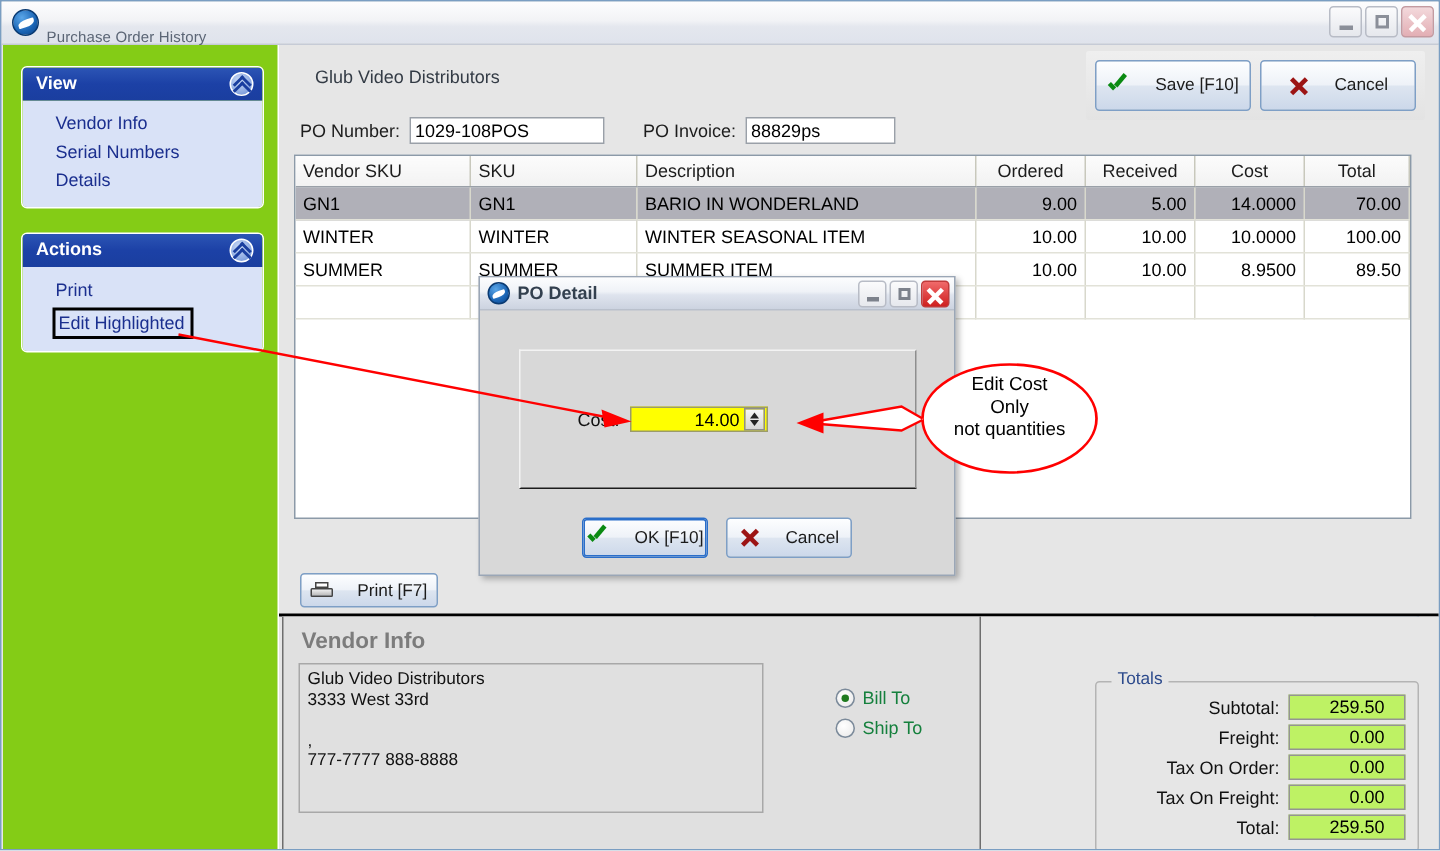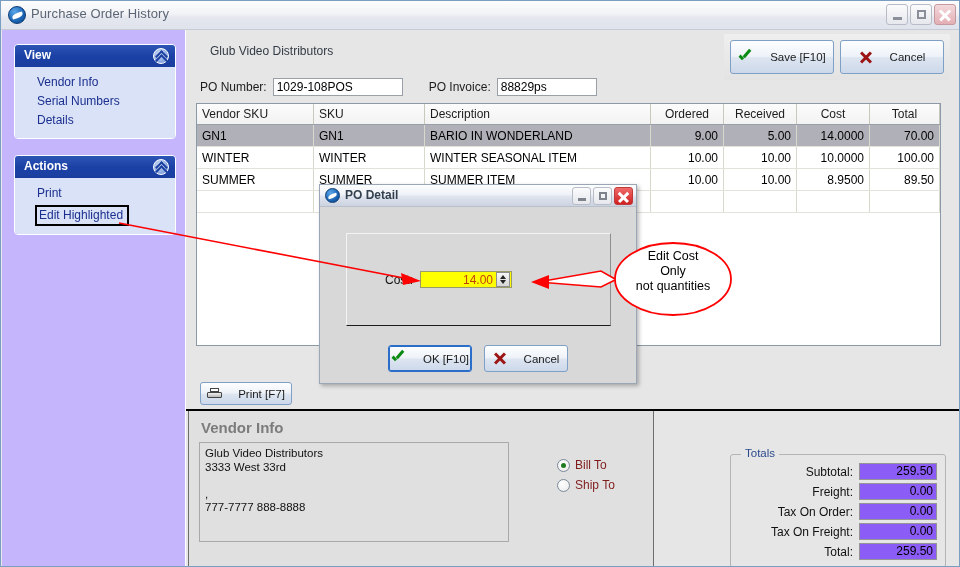--- a/index.html
+++ b/index.html
@@ -33,22 +33,22 @@
     box-sizing: border-box;
   }
   .title-icon::after {
     content: "";
     position: absolute; left: 3px; top: 6px; width: 11px; height: 5px;
     background: #ffffff;
     border-radius: 60% 10% 60% 10%;
     transform: rotate(-18deg);
   }
   .title-text {
-    position: absolute; left: 30px; top: 5px;
-    font-size: 13px; color: #5b6575; letter-spacing: 0.1px;
+    position: absolute; left: 30px; top: 19px;
+    font-size: 10px; color: #5b6575; letter-spacing: 0.1px;
   }
   .win-btns { position: absolute; right: 5px; top: 3px; display: flex; gap: 2px; }
   .win-btn {
     width: 22px; height: 21px;
     border: 1px solid #b8bcc6;
     border-radius: 3px;
     background: linear-gradient(to bottom, #fbfbfc, #e6e8ed);
     position: relative;
     box-sizing: border-box;
   }
@@ -67,21 +67,21 @@
   .win-btn .g-x1, .win-btn .g-x2 {
     position: absolute; left: 3px; top: 9px; width: 14px; height: 2.5px;
     background: #ffffff;
   }
   .win-btn .g-x1 { transform: rotate(45deg); }
   .win-btn .g-x2 { transform: rotate(-45deg); }
 
   
   .sidebar {
     position: absolute; left: 1px; top: 29px; width: 184px; height: 536px;
-    background: #c4b5fd;
+    background: #84cc16;
     border-right: 1px solid #ffffff;
     box-sizing: border-box;
   }
   .panel {
     position: absolute; left: 12px; width: 162px;
     border-radius: 4px; overflow: hidden;
     border: 1px solid #ffffff;
     box-sizing: border-box;
   }
   .panel-header {
@@ -247,21 +247,21 @@
     position: absolute; left: 12px; top: 8px; font-size: 15px;
     color: #7c7c7c; font-weight: bold;
   }
   .vendor-addr {
     position: absolute; left: 10px; top: 31px; width: 310px; height: 100px;
     background: #e0e0e0; border: 1px solid #a8a8a8; box-sizing: border-box;
     font-size: 11.5px; color: #111; padding: 4px 5px; line-height: 13.5px;
     white-space: pre-line;
   }
   .radio-wrap { position: absolute; left: 368px; top: 44px; }
-  .radio-row { display: flex; align-items: center; gap: 5px; height: 20px; font-size: 12px; color: #7f1d1d; }
+  .radio-row { display: flex; align-items: center; gap: 5px; height: 20px; font-size: 12px; color: #15803d; }
   .radio {
     width: 13px; height: 13px; border-radius: 50%;
     background: radial-gradient(circle at 40% 35%, #ffffff, #efefef 70%, #d6d6d6 100%);
     border: 1px solid #7b8a9a; box-sizing: border-box; position: relative;
   }
   .radio.on::after {
     content: ""; position: absolute; left: 3px; top: 3px; width: 5px; height: 5px;
     border-radius: 50%; background: #1f7a1f;
   }
   .right-lower {
@@ -276,23 +276,23 @@
   .totals-legend {
     position: absolute; left: 10px; top: -8px; background: #e6e6e6;
     padding: 0 4px; font-size: 11.5px; color: #2c4a8c;
   }
   .trow {
     display: flex; align-items: center; justify-content: flex-end;
     gap: 6px; height: 19px; margin: 1px 8px 0 0;
   }
   .trow .tl { font-size: 12px; color: #111; }
   .trow .tv {
-    width: 78px; height: 17px; background: #8b5cf6;
+    width: 78px; height: 17px; background: #bef264;
     border: 1px solid #949494; box-sizing: border-box;
-    font-size: 12px; color: #000; text-align: right; padding: 0 3px;
+    font-size: 12px; color: #000; text-align: right; padding: 0 13px;
     line-height: 15px;
   }
   .totals-inner { padding-top: 6px; }
 
   
   .dialog {
     position: absolute; left: 318px; top: 183px; width: 318px; height: 200px;
     background: #d8d8d8;
     border: 1px solid #9aa6b6;
     box-shadow: 2px 2px 4px rgba(0,0,0,0.28);
@@ -344,21 +344,21 @@
   .cost-row {
     position: absolute; left: 38px; top: 37px; display: flex; align-items: center; gap: 7px;
   }
   .cost-label { font-size: 12px; color: #111; }
   .cost-field {
     width: 92px; height: 17px; background: #ffff00;
     border: 1px solid #9b9b6a; box-sizing: border-box;
     display: flex; align-items: center;
   }
   .cost-value {
-    flex: 1; text-align: right; font-size: 12px; color: #c2410c; padding-right: 3px;
+    flex: 1; text-align: right; font-size: 12px; color: #000000; padding-right: 3px;
   }
   .spinner {
     width: 14px; height: 15px;
     background: linear-gradient(to bottom,#f6f6f6,#d6d6d6);
     border: 1px solid #8e8e8e; box-sizing: border-box;
     position: relative; flex: 0 0 auto; margin-right: 1px;
   }
   .spinner::before, .spinner::after {
     content: ""; position: absolute; left: 3px;
     border-left: 3px solid transparent; border-right: 3px solid transparent;

